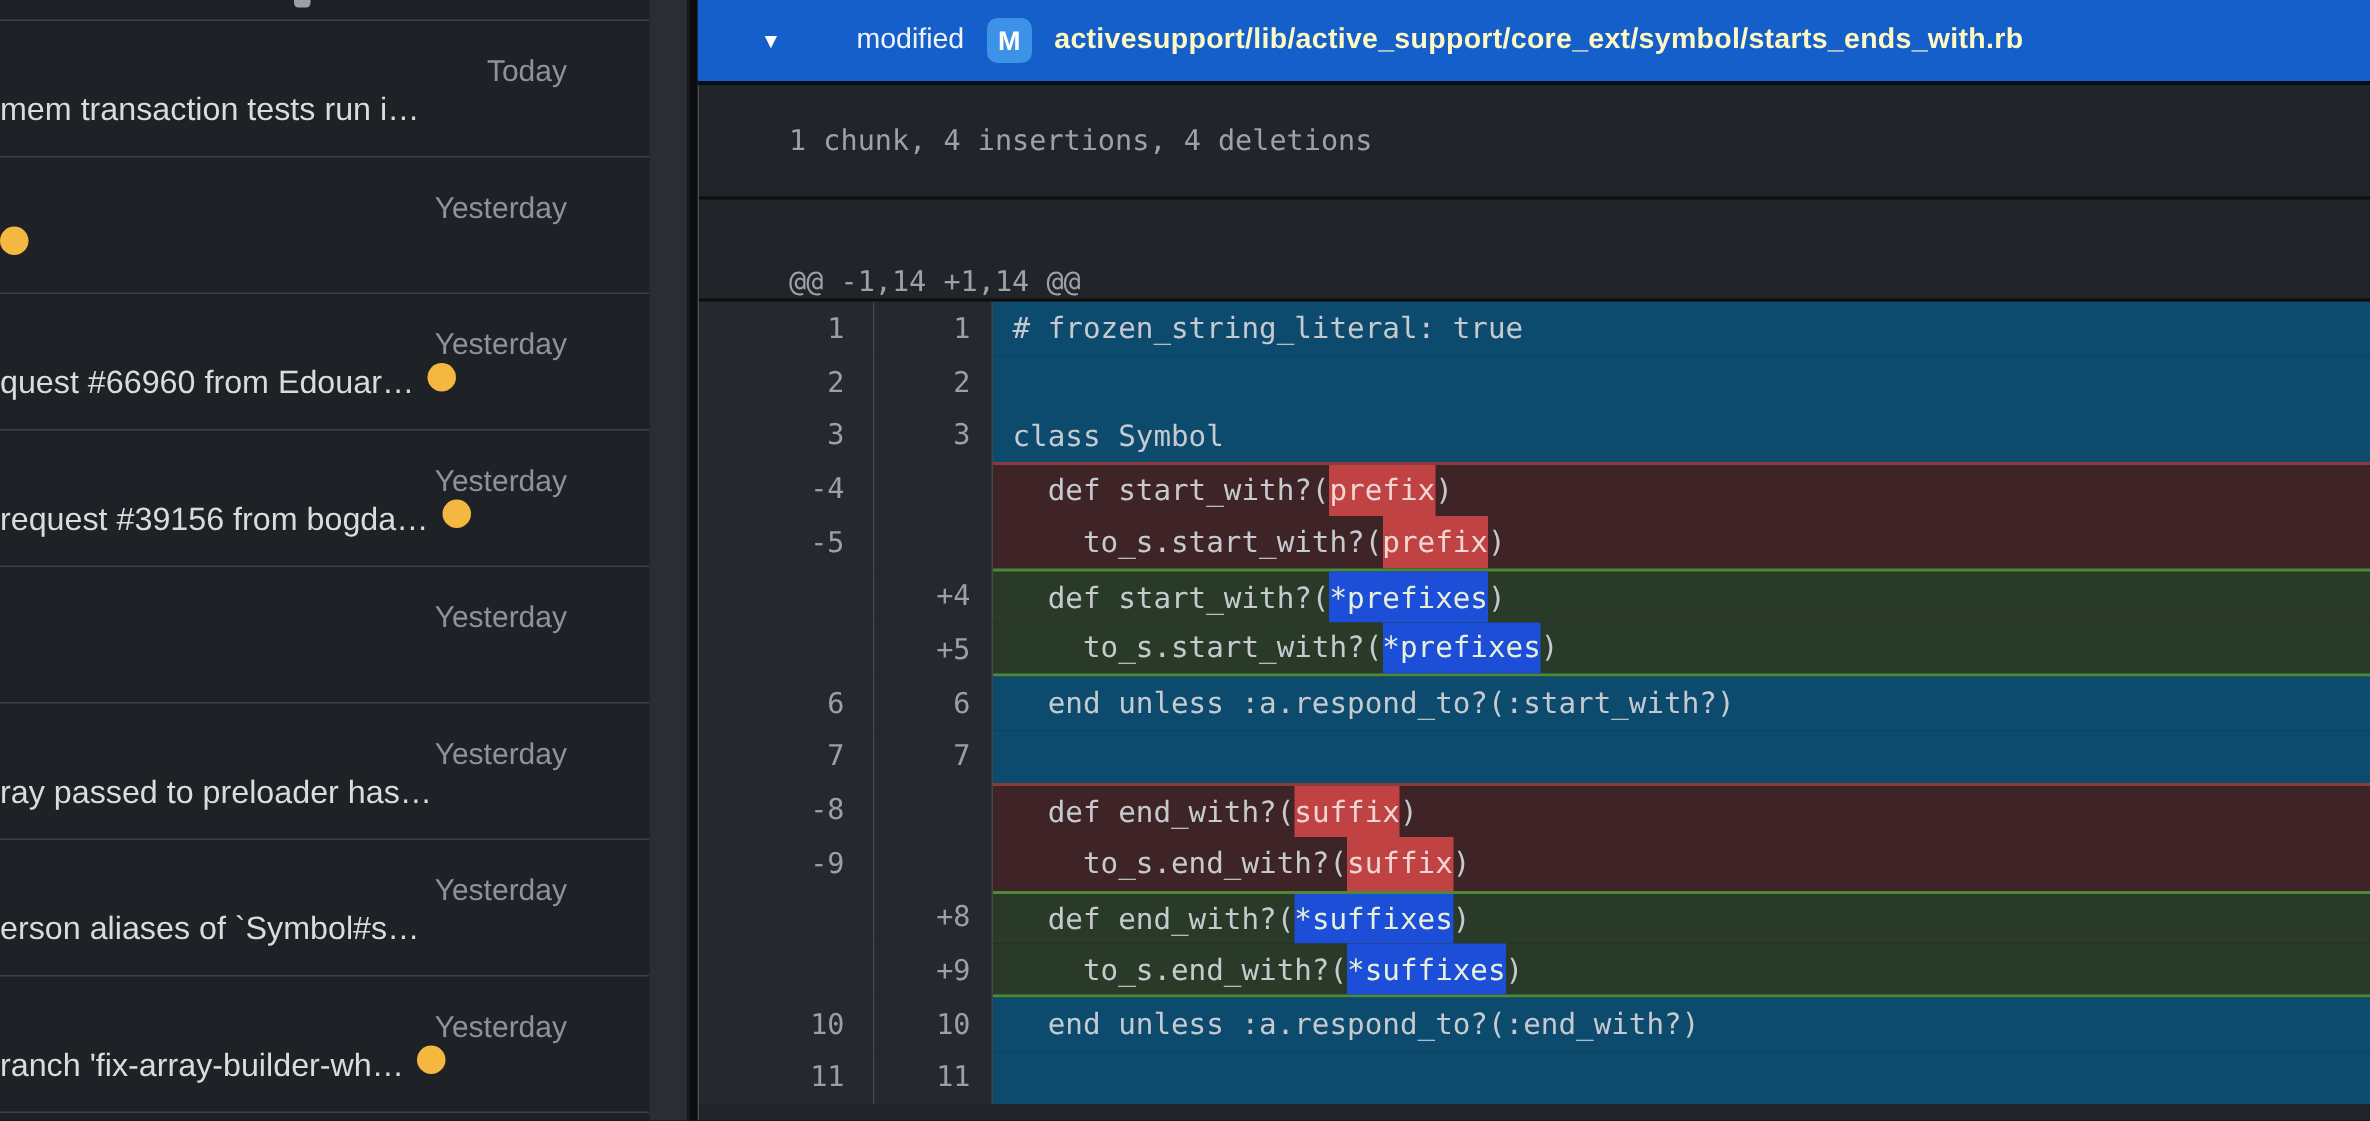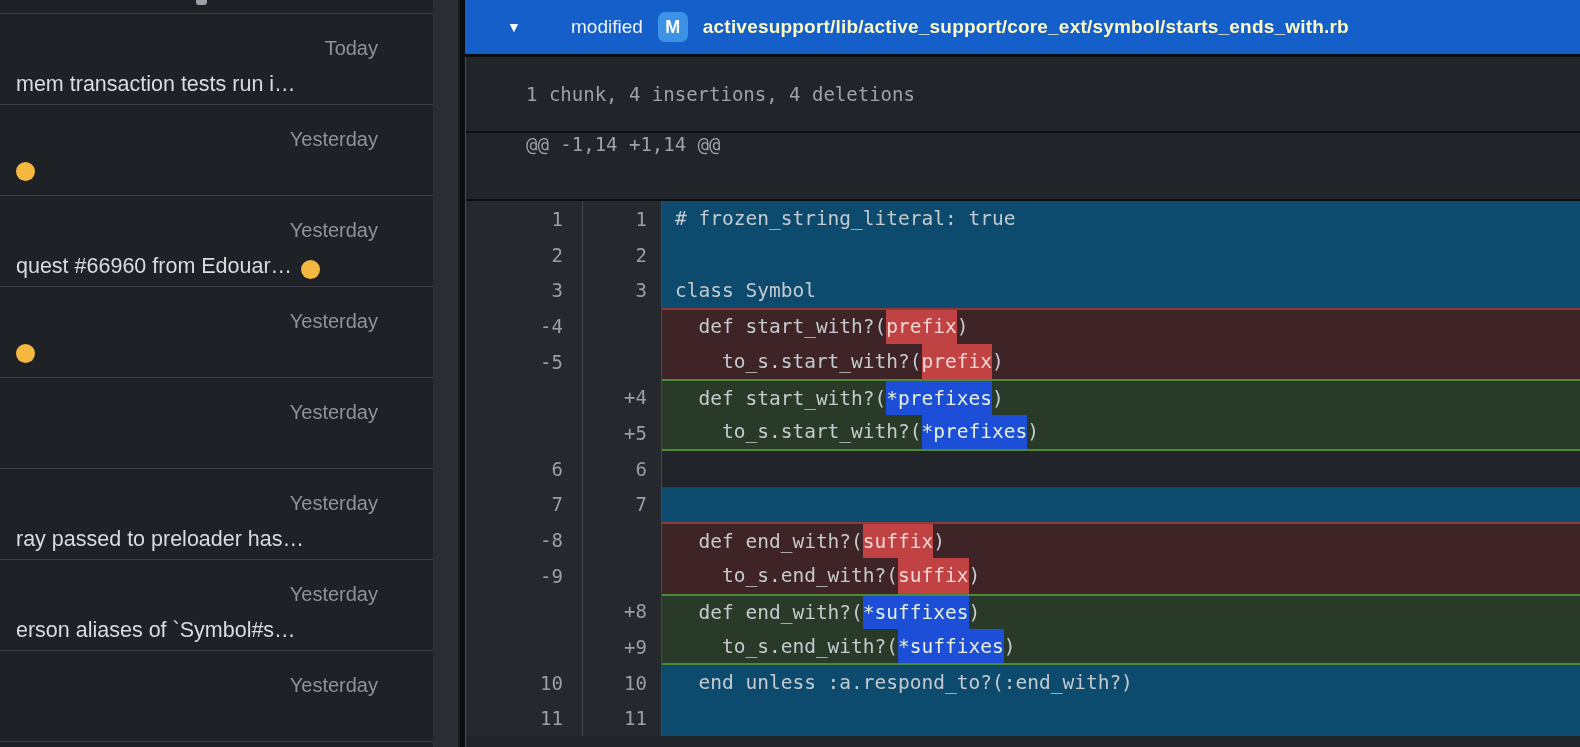--- a/index.html
+++ b/index.html
@@ -2,26 +2,26 @@
 <html><head>
 <meta charset="utf-8">
 <style>
   * { margin:0; padding:0; box-sizing:border-box; }
   html,body { width:1580px; height:747px; overflow:hidden; background:#141619;
               font-family:"Liberation Sans", sans-serif; }
   .app { display:flex; width:1580px; height:747px; }
 
   
   .sidebar { width:433px; background:#1e2126; overflow:hidden; flex-shrink:0; }
-  .commit-item { height:91px; padding:23px 55px 0 16px; border-bottom:1px solid #3d4147; position:relative; cursor:default; }
+  .commit-item { height:91px; padding:23px 55px 0 0; border-bottom:1px solid #3d4147; position:relative; cursor:default; }
   .commit-item.partial { height:14px; padding:0; }
   .clip-frag { position:absolute; left:196px; top:0; width:11px; height:5px;
                background:#9aa0a7; border-radius:0 0 3px 3px; }
   .commit-date { text-align:right; font-size:20px; line-height:23px; color:#8e939b; }
-  .commit-msg-row { margin-top:11px; display:flex; align-items:flex-end; gap:9px; }
+  .commit-msg-row { display:flex; align-items:flex-start; gap:9px; }
   .commit-msg { font-size:21.5px; line-height:26px; color:#d9dcdf; white-space:nowrap; }
   .commit-dot { width:19px; height:19px; border-radius:50%; background:#f4b73f; flex-shrink:0; }
 
   
   .panel-gap { width:25px; background:#2a2e34; flex-shrink:0; }
   .panel-gap2 { width:2px; background:#17191c; flex-shrink:0; }
 
   
   .diff-panel { flex:1; background:#212428; border-left:5px solid #0c0d0f;
                 display:flex; flex-direction:column; overflow:hidden; }
@@ -33,21 +33,21 @@
            font-size:18px; font-weight:700; display:flex; align-items:center;
            justify-content:center; margin-right:15px; }
   .path { color:#fef9c3; font-size:19px; font-weight:600; letter-spacing:0.2px; }
 
   .diff-body { flex:1; border-left:1px solid #4b4e53; display:flex; flex-direction:column; overflow:hidden; }
   .mono { font-family:"DejaVu Sans Mono", monospace; }
   .chunk-summary { height:76px; border-bottom:2px solid #0d0e10; display:flex;
                    align-items:center; padding-left:60px; }
   .chunk-summary span, .hunk-header span { font-size:19px; color:#9ca2a9; }
   .hunk-header { height:68px; border-bottom:2px solid #0d0e10; display:flex;
-                 align-items:flex-start; padding-left:60px; cursor:pointer; }
+                 align-items:flex-end; padding-left:60px; cursor:pointer; }
 
   
   .diff-table { flex:1; overflow:hidden; }
   .diff-row { display:flex; height:35.7px; align-items:stretch; }
   .col-old, .col-new { background:#25282c; border-right:1px solid #44474c;
                        display:flex; align-items:center; justify-content:flex-end;
                        font-size:19px; color:#9aa0a7; flex-shrink:0; }
   .col-old { width:117px; padding-right:19px; }
   .col-new { width:79px; padding-right:14px; }
   .col-code { flex:1; background:#0c4a6e; display:flex; align-items:stretch;
@@ -85,40 +85,45 @@
       <div class="commit-item">
         <div class="commit-date">Yesterday</div>
         <div class="commit-msg-row">
           <span class="commit-msg">quest #66960 from Edouar…</span>
           <span class="commit-dot"></span>
         </div>
       </div>
       <div class="commit-item">
         <div class="commit-date">Yesterday</div>
         <div class="commit-msg-row">
+          <span class="commit-msg">request #39156 from bogda…</span>
           <span class="commit-dot"></span>
         </div>
       </div>
       <div class="commit-item">
         <div class="commit-date">Yesterday</div>
       </div>
       <div class="commit-item">
         <div class="commit-date">Yesterday</div>
         <div class="commit-msg-row">
           <span class="commit-msg">ray passed to preloader has…</span>
         </div>
       </div>
       <div class="commit-item">
         <div class="commit-date">Yesterday</div>
         <div class="commit-msg-row">
           <span class="commit-msg">erson aliases of `Symbol#s…</span>
         </div>
       </div>
       <div class="commit-item">
         <div class="commit-date">Yesterday</div>
+        <div class="commit-msg-row">
+          <span class="commit-msg">ranch 'fix-array-builder-wh…</span>
+          <span class="commit-dot"></span>
+        </div>
       </div>
     </aside>
 
   <div class="panel-gap"></div>
   <div class="panel-gap2"></div>
 
   <section class="diff-panel">
     <header class="file-header">
       <span class="collapse">▼</span>
       <span class="status">modified</span>
@@ -185,20 +190,23 @@
             <div class="col-new">+5</div>
             <div class="col-code">
               <span>    to_s.start_with?(</span>
               <span class="hl">*prefixes</span>
               <span>)</span>
             </div>
           </div>
           <div class="diff-row ctx">
             <div class="col-old">6</div>
             <div class="col-new">6</div>
+            <div class="col-code">
+              <span>  end unless :a.respond_to?(:start_with?)</span>
+            </div>
           </div>
           <div class="diff-row ctx">
             <div class="col-old">7</div>
             <div class="col-new">7</div>
             <div class="col-code"></div>
           </div>
           <div class="diff-row del first">
             <div class="col-old">-8</div>
             <div class="col-new"></div>
             <div class="col-code">

